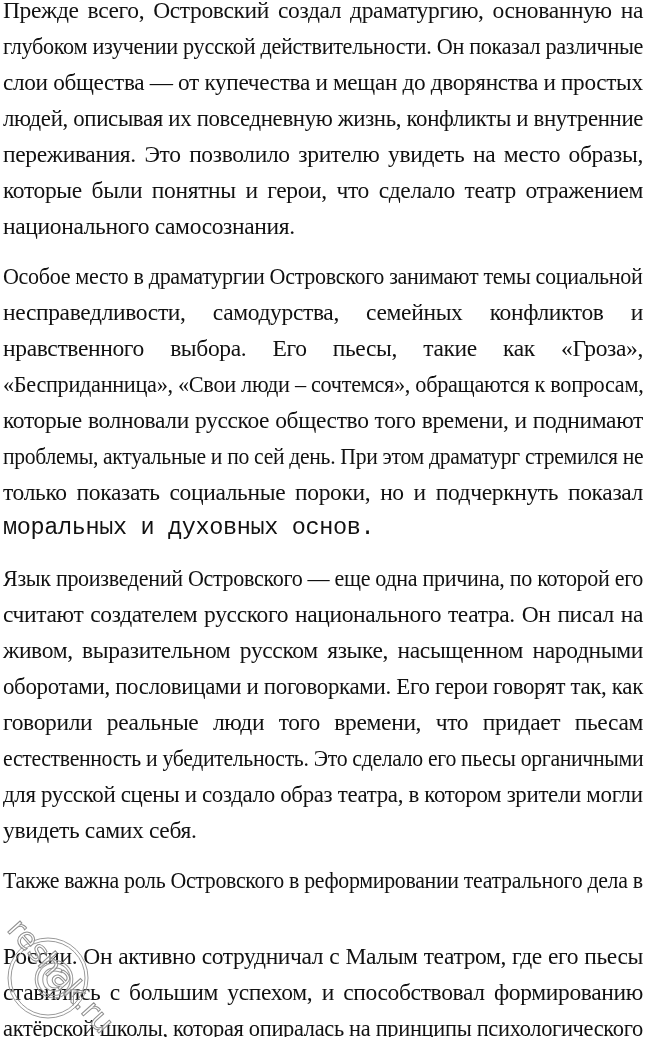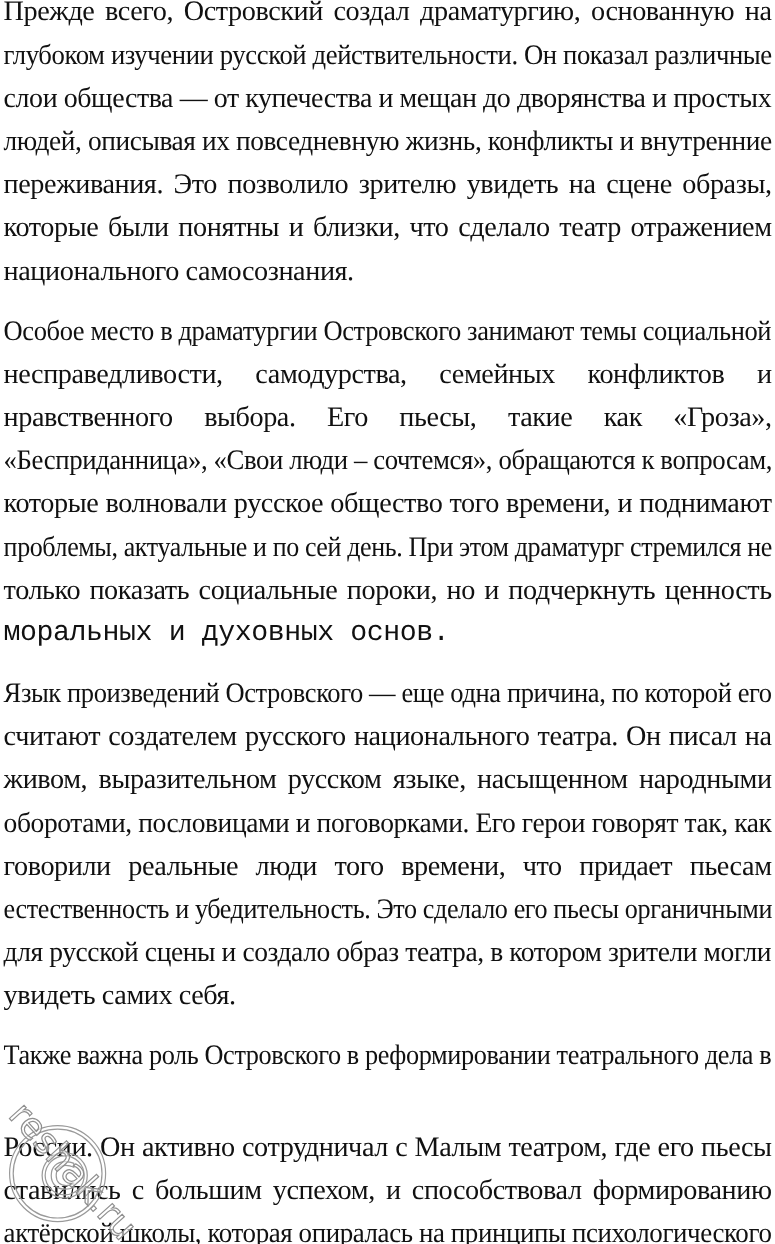--- a/index.html
+++ b/index.html
@@ -53,33 +53,33 @@
 </head>
 <body>
 
 <div class="page">
 
   <p class="para">
     <span class="line" style="display: block;">Прежде всего, Островский создал драматургию, основанную на</span>
     <span class="line" style="display: block; transform: scaleX(0.9467); width: 676px; text-align: left; text-align-last: left;">глубоком изучении русской действительности. Он показал различные</span>
     <span class="line" style="display: block; transform: scaleX(0.9907); width: 646px; text-align: left; text-align-last: left;">слои общества — от купечества и мещан до дворянства и простых</span>
     <span class="line" style="display: block; transform: scaleX(0.9712); width: 659px; text-align: left; text-align-last: left;">людей, описывая их повседневную жизнь, конфликты и внутренние</span>
-    <span class="line" style="display: block;">переживания. Это позволило зрителю увидеть на сцене образы,</span>
-    <span class="line" style="display: block;">которые были понятны и близки, что сделало театр отражением</span>
+    <span class="line" style="display: block;">переживания. Это позволило зрителю увидеть на место образы,</span>
+    <span class="line" style="display: block;">которые были понятны и герои, что сделало театр отражением</span>
     <span class="line last" style="display: block;">национального самосознания.</span>
   </p>
 
   <p class="para">
     <span class="line" style="display: block; transform: scaleX(0.9398); width: 681px; text-align: left; text-align-last: left;">Особое место в драматургии Островского занимают темы социальной</span>
     <span class="line" style="display: block;">несправедливости, самодурства, семейных конфликтов и</span>
     <span class="line" style="display: block;">нравственного выбора. Его пьесы, такие как «Гроза»,</span>
     <span class="line" style="display: block; transform: scaleX(0.9496); width: 674px; text-align: left; text-align-last: left;">«Бесприданница», «Свои люди – сочтемся», обращаются к вопросам,</span>
     <span class="line" style="display: block; font-family: Liberation Serif, serif;">которые волновали русское общество того времени, и поднимают</span>
     <span class="line" style="display: block; transform: scaleX(0.9222); width: 694px; text-align: left; text-align-last: left;">проблемы, актуальные и по сей день. При этом драматург стремился не</span>
-    <span class="line" style="display: block;">только показать социальные пороки, но и подчеркнуть ценность</span>
+    <span class="line" style="display: block;">только показать социальные пороки, но и подчеркнуть показал</span>
     <span class="line last" style="display: block; font-family: Liberation Mono, monospace;">моральных и духовных основ.</span>
   </p>
 
   <p class="para">
     <span class="line" style="display: block; transform: scaleX(0.9398); width: 681px; text-align: left; text-align-last: left;">Язык произведений Островского — еще одна причина, по которой его</span>
     <span class="line" style="display: block;">считают создателем русского национального театра. Он писал на</span>
     <span class="line" style="display: block;">живом, выразительном русском языке, насыщенном народными</span>
     <span class="line" style="display: block; transform: scaleX(0.9756); width: 656px; text-align: left; text-align-last: left;">оборотами, пословицами и поговорками. Его герои говорят так, как</span>
     <span class="line" style="display: block;">говорили реальные люди того времени, что придает пьесам</span>
     <span class="line" style="display: block; transform: scaleX(0.9262); width: 691px; text-align: left; text-align-last: left;">естественность и убедительность. Это сделало его пьесы органичными</span>

